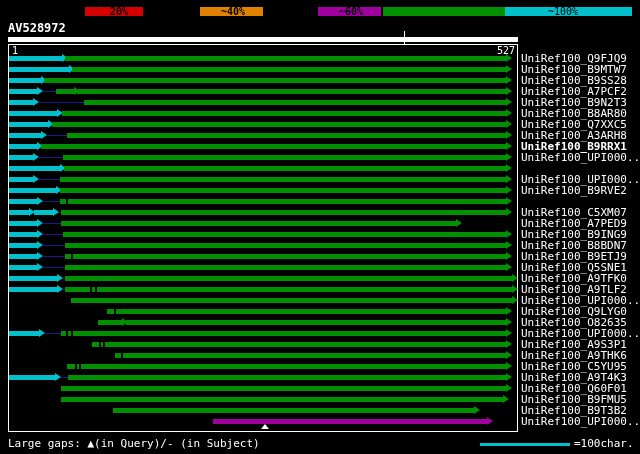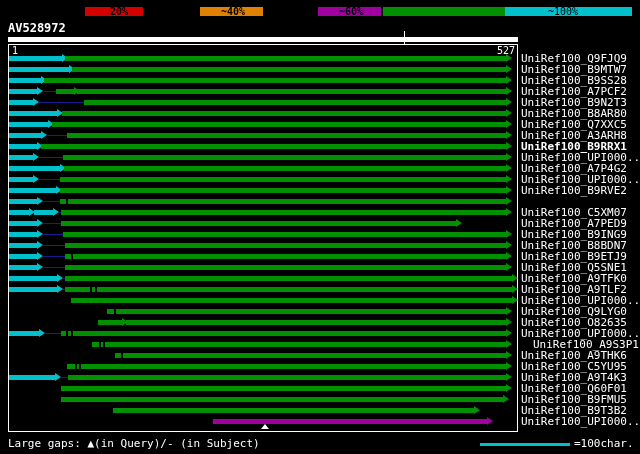--- a/index.html
+++ b/index.html
@@ -197,36 +197,35 @@
       <div style="left: 0px; top: 8px;">UniRef100_Q9FJQ9</div>
       <div style="left: 0px; top: 19px;">UniRef100_B9MTW7</div>
       <div style="left: 0px; top: 30px;">UniRef100_B9SS28</div>
       <div style="left: 0px; top: 41px;">UniRef100_A7PCF2</div>
       <div style="left: 0px; top: 52px;">UniRef100_B9N2T3</div>
       <div style="left: 0px; top: 63px;">UniRef100_B8AR80</div>
       <div style="left: 0px; top: 74px;">UniRef100_Q7XXC5</div>
       <div style="left: 0px; top: 85px;">UniRef100_A3ARH8</div>
       <div style="left: 0px; top: 96px; font-weight: bold;">UniRef100_B9RRX1</div>
       <div style="left: 0px; top: 107px;">UniRef100_UPI000..</div>
-      <div style="left: 0px; top: 118px;">UniRef100_A7P4G2</div>
       <div style="left: 0px; top: 129px;">UniRef100_UPI000..</div>
       <div style="left: 0px; top: 140px;">UniRef100_B9RVE2</div>
       <div style="left: 0px; top: 162px;">UniRef100_C5XM07</div>
       <div style="left: 0px; top: 173px;">UniRef100_A7PED9</div>
       <div style="left: 0px; top: 184px;">UniRef100_B9ING9</div>
       <div style="left: 0px; top: 195px;">UniRef100_B8BDN7</div>
       <div style="left: 0px; top: 206px;">UniRef100_B9ETJ9</div>
       <div style="left: 0px; top: 217px;">UniRef100_Q5SNE1</div>
       <div style="left: 0px; top: 228px;">UniRef100_A9TFK0</div>
       <div style="left: 0px; top: 239px;">UniRef100_A9TLF2</div>
       <div style="left: 0px; top: 250px;">UniRef100_UPI000..</div>
       <div style="left: 0px; top: 261px;">UniRef100_Q9LYG0</div>
       <div style="left: 0px; top: 272px;">UniRef100_O82635</div>
       <div style="left: 0px; top: 283px;">UniRef100_UPI000..</div>
-      <div style="left: 12px; top: 294px;">UniRef100_A9S3P1</div>
+      <div style="left: 0px; top: 294px;">UniRef100_A9S3P1</div>
       <div style="left: 0px; top: 305px;">UniRef100_A9THK6</div>
       <div style="left: 0px; top: 316px;">UniRef100_C5YU95</div>
       <div style="left: 0px; top: 327px;">UniRef100_A9T4K3</div>
       <div style="left: 0px; top: 338px;">UniRef100_Q60F01</div>
       <div style="left: 0px; top: 349px;">UniRef100_B9FMU5</div>
       <div style="left: 0px; top: 360px;">UniRef100_B9T3B2</div>
       <div style="left: 0px; top: 371px;">UniRef100_UPI000..</div>
     </div>
   <div class="footer-legend">Large gaps: ▲(in Query)/- (in Subject)</div>
   <div class="scaleline" style="background: rgb(0, 192, 204);"></div>

